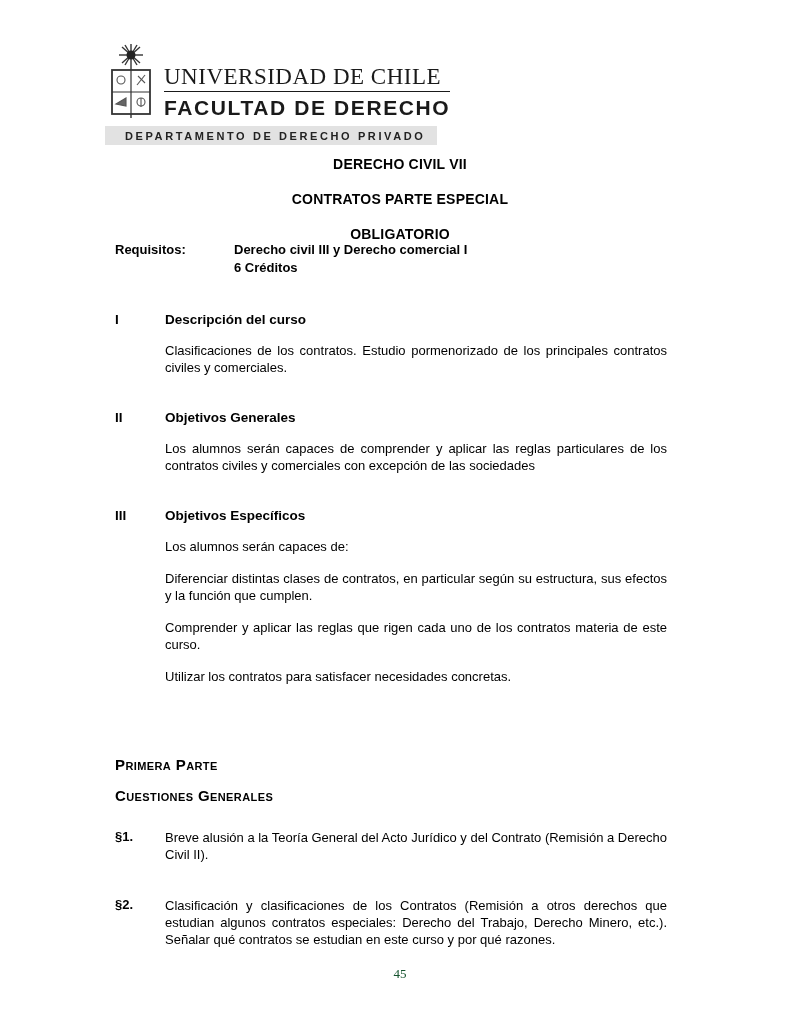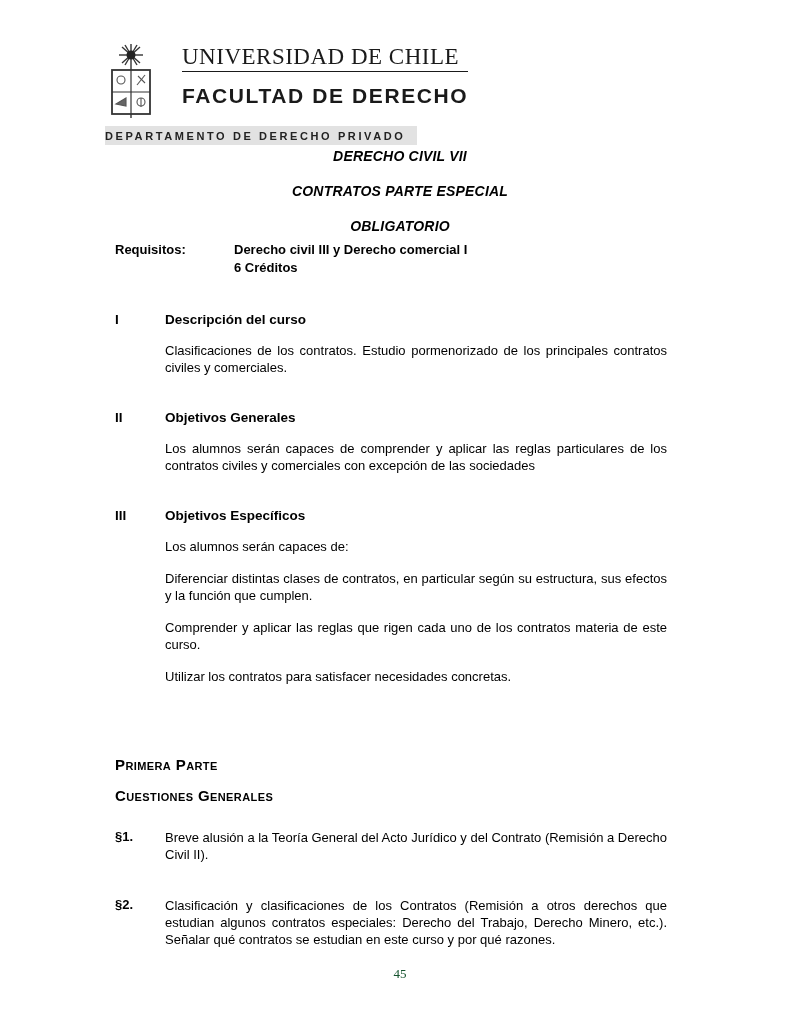--- a/index.html
+++ b/index.html
@@ -10,55 +10,55 @@
     margin: 0 auto;
     background: #ffffff;
     color: #000;
     font-family: "Liberation Sans", sans-serif;
     overflow: hidden;
     box-sizing: border-box;
   }
 
   
   .header { position: absolute; top: 44px; left: 105px; }
-  .logo-row { display: flex; align-items: flex-start; gap: 25px; }
+  .logo-row { display: flex; align-items: flex-end; gap: 7px; }
   .crest { width: 52px; height: 76px; flex: 0 0 auto; }
   .header-text { display: flex; flex-direction: column; justify-content: flex-end; padding-bottom: 0; }
   .university {
     font-family: "Liberation Serif", serif;
     font-size: 23px;
     letter-spacing: 0.5px;
     border-bottom: 1.5px solid #1a1a1a;
     padding-bottom: 1px;
     color: #1a1a1a;
     white-space: nowrap;
   }
   .faculty {
     font-family: "Liberation Sans", sans-serif;
     font-size: 21px;
     font-weight: 700;
     letter-spacing: 1.6px;
     color: #1a1a1a;
-    margin-top: 12px;
+    margin-top: 4px;
     white-space: nowrap;
   }
   .dept-banner {
     display: inline-block;
     margin-top: 6px;
     background: #e2e2e2;
-    padding: 4px 12px 3px 0;
+    padding: 4px 12px 3px 20px;
     font-size: 11px;
     font-weight: 700;
     letter-spacing: 2.6px;
     color: #222;
     white-space: nowrap;
   }
 
   
-  .doc-titles { position: absolute; top: 148px; left: 0; width: 100%; text-align: center; font-style: italic; }
+  .doc-titles { position: absolute; top: 156px; left: 0; width: 100%; text-align: center; }
   .doc-title { font-size: 14px; font-weight: 700; margin: 0 0 19px 0; letter-spacing: 0.2px; }
 
   
   .content { position: absolute; top: 242px; left: 115px; width: 568px; font-size: 13px; line-height: 15px; }
 
   .requisitos { display: flex; font-weight: 700; gap: 24px; }
   .req-label { width: 95px; flex: 0 0 auto; }
   .req-lines div { margin-bottom: 3px; }
 
   .section { margin-top: 34px; }

